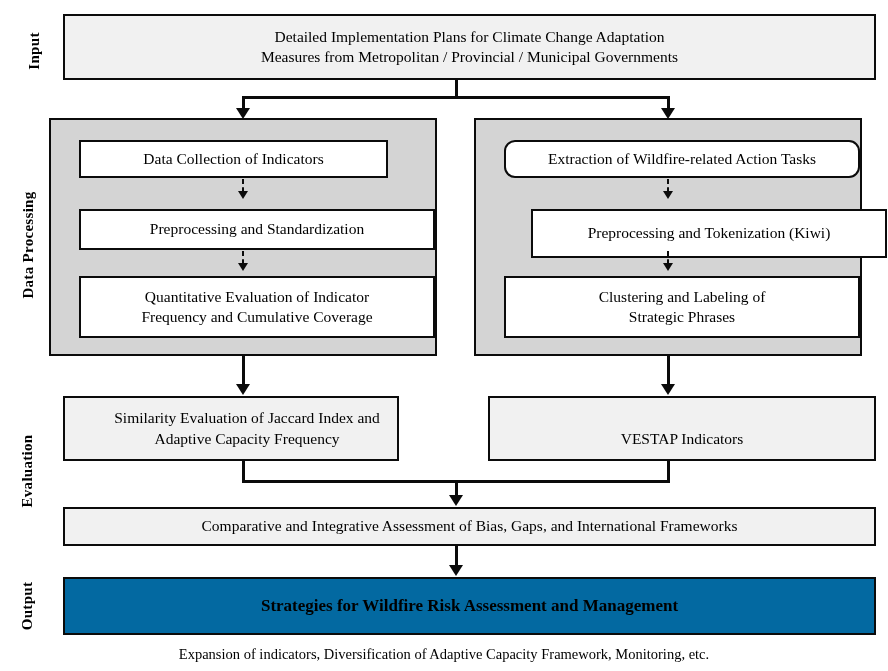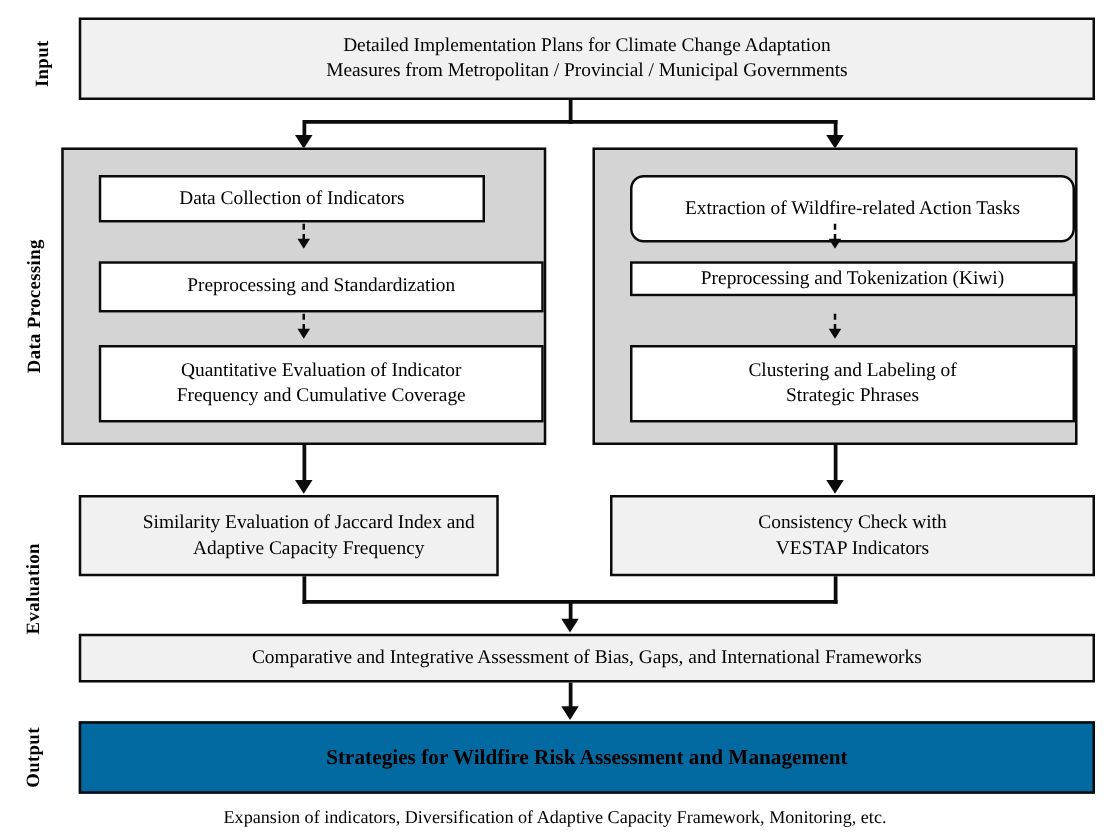--- a/index.html
+++ b/index.html
@@ -153,27 +153,27 @@
 
   <div class="box box-white" style="left:65px; top:276px; width:356px; height:62px;">
     <span class="txt">
       <span>Quantitative Evaluation of Indicator</span><br>
       <span>Frequency and Cumulative Coverage</span>
     </span>
   </div>
 
   <div class="panel" style="left:474px; top:118px; width:388px; height:238px;"></div>
 
-  <div class="box box-white" style="left:490px; top:140px; width:356px; height:54px;border-radius:11px;">
+  <div class="box box-white" style="left:490px; top:140px; width:356px; height:38px;border-radius:11px;">
     <span class="txt">Extraction of Wildfire-related Action Tasks</span>
   </div>
   <div class="dline" style="left:667px; top:179px; height:13px;"></div>
   <div class="arrowhead-sm" style="left:663px; top:191px;"></div>
 
-  <div class="box box-white" style="left:490px; top:209px; width:356px; height:28px;">
+  <div class="box box-white" style="left:517px; top:209px; width:356px; height:49px;">
     <span class="txt">Preprocessing and Tokenization (Kiwi)</span>
   </div>
   <div class="dline" style="left:667px; top:251px; height:13px;"></div>
   <div class="arrowhead-sm" style="left:663px; top:263px;"></div>
 
   <div class="box box-white" style="left:490px; top:276px; width:356px; height:62px;">
     <span class="txt">
       <span>Clustering and Labeling of</span><br>
       <span>Strategic Phrases</span>
     </span>
@@ -187,21 +187,21 @@
 
   <div class="box box-light" style="left:49px; top:396px; width:336px; height:65px;padding-left:32px;">
     <span class="txt">
       <span>Similarity Evaluation of Jaccard Index and</span><br>
       <span>Adaptive Capacity Frequency</span>
     </span>
   </div>
 
   <div class="box box-light" style="left:474px; top:396px; width:388px; height:65px;">
     <span class="txt">
-      <span>Consistency Check with</span><br>
+      <br>
       <span>VESTAP Indicators</span>
     </span>
   </div>
 
   <div class="vline" style="left:242px; top:461px; height:22px;"></div>
   <div class="vline" style="left:667px; top:461px; height:22px;"></div>
   <div class="hline" style="left:242px; top:480px; width:428px;"></div>
   <div class="vline" style="left:455px; top:480px; height:17px;"></div>
   <div class="arrowhead" style="left:449px; top:495px;"></div>
 

